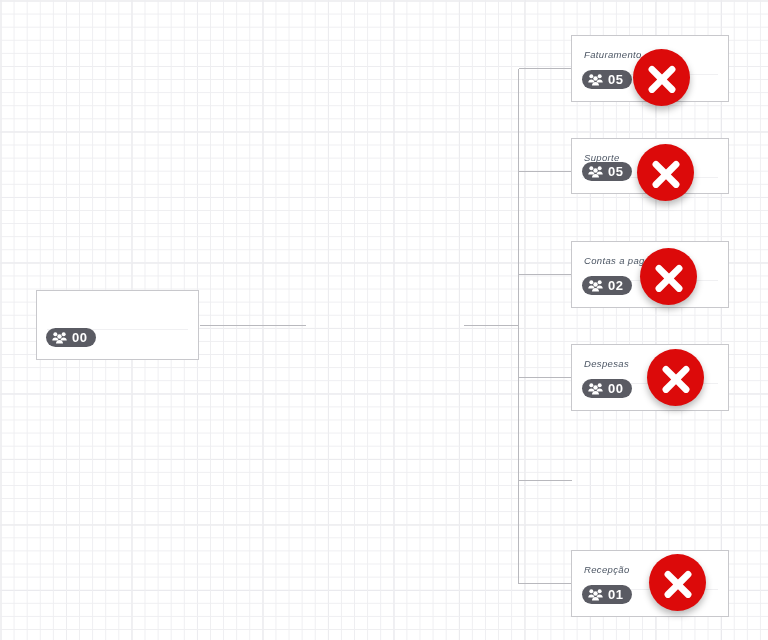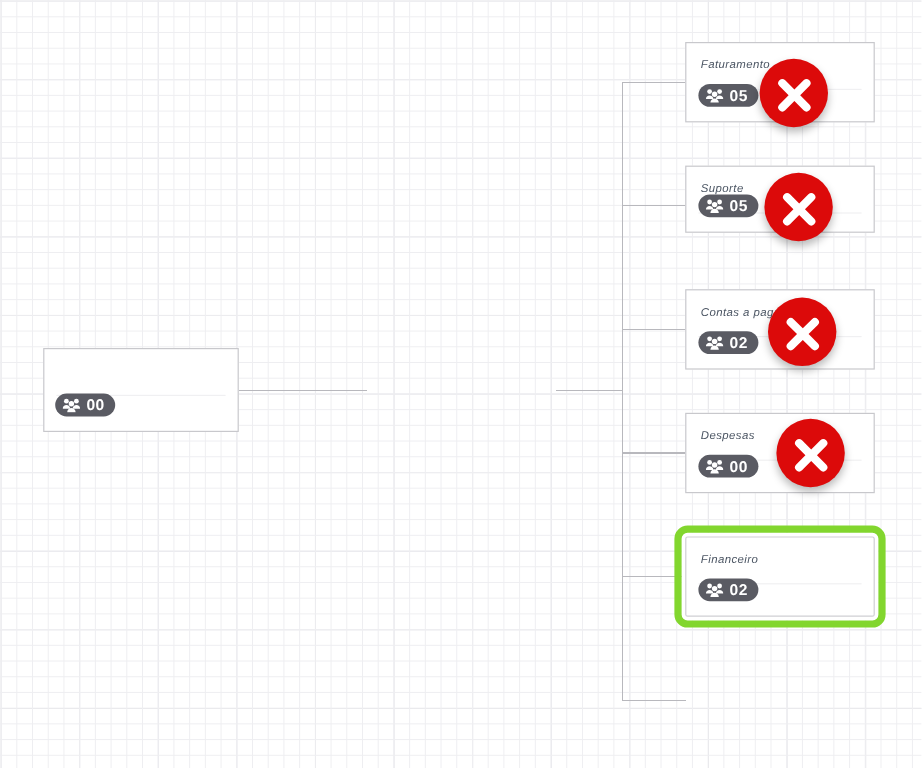--- a/index.html
+++ b/index.html
@@ -236,32 +236,37 @@
       </span>
       <span class="badge-count">00</span>
     </div>
     <div class="status-x" style="left:75px; top:4px;">
       <svg viewBox="0 0 24 24" xmlns="http://www.w3.org/2000/svg">
         <path d="M6.6 4.2 12 9.6l5.4-5.4a2.4 2.4 0 0 1 3.4 3.4L15.4 13l5.4 5.4a2.4 2.4 0 0 1-3.4 3.4L12 16.4l-5.4 5.4a2.4 2.4 0 0 1-3.4-3.4L8.6 13 3.2 7.6a2.4 2.4 0 0 1 3.4-3.4z" fill="#ffffff"></path>
       </svg>
     </div>
   </div>
 
-  <div class="node selected" style="left:571px; top:447px; width:158px; height:67px;">
-    <div class="node-title">Financeiro</div>
-    <div class="node-divider"></div>
-    <div class="node-badge">
-      <span class="badge-icon">
-        <svg viewBox="0 0 18 15" xmlns="http://www.w3.org/2000/svg">
-          <circle cx="4" cy="4" r="2.4" fill="#ffffff"></circle>
-          <path d="M0.3 11.5c0-2.2 1.7-3.6 3.7-3.6s3.7 1.4 3.7 3.6z" fill="#ffffff"></path>
-          <circle cx="14" cy="4" r="2.4" fill="#ffffff"></circle>
-          <path d="M10.3 11.5c0-2.2 1.7-3.6 3.7-3.6s3.7 1.4 3.7 3.6z" fill="#ffffff"></path>
-          <circle cx="9" cy="6.6" r="2.7" fill="#ffffff"></circle>
-          <path d="M4.8 15c0-2.5 1.9-4.2 4.2-4.2s4.2 1.7 4.2 4.2z" fill="#ffffff"></path>
-        </svg>
-      </span>
-      <span class="badge-count">02</span>
-    </div>
-  </div>
-
+
+  <div class="node" style="left:571px; top:550px; width:158px; height:67px;">
+    <div class="node-title">Recepção</div>
+    <div class="node-divider"></div>
+    <div class="node-badge">
+      <span class="badge-icon">
+        <svg viewBox="0 0 18 15" xmlns="http://www.w3.org/2000/svg">
+          <circle cx="4" cy="4" r="2.4" fill="#ffffff"></circle>
+          <path d="M0.3 11.5c0-2.2 1.7-3.6 3.7-3.6s3.7 1.4 3.7 3.6z" fill="#ffffff"></path>
+          <circle cx="14" cy="4" r="2.4" fill="#ffffff"></circle>
+          <path d="M10.3 11.5c0-2.2 1.7-3.6 3.7-3.6s3.7 1.4 3.7 3.6z" fill="#ffffff"></path>
+          <circle cx="9" cy="6.6" r="2.7" fill="#ffffff"></circle>
+          <path d="M4.8 15c0-2.5 1.9-4.2 4.2-4.2s4.2 1.7 4.2 4.2z" fill="#ffffff"></path>
+        </svg>
+      </span>
+      <span class="badge-count">01</span>
+    </div>
+    <div class="status-x" style="left:77px; top:3px;">
+      <svg viewBox="0 0 24 24" xmlns="http://www.w3.org/2000/svg">
+        <path d="M6.6 4.2 12 9.6l5.4-5.4a2.4 2.4 0 0 1 3.4 3.4L15.4 13l5.4 5.4a2.4 2.4 0 0 1-3.4 3.4L12 16.4l-5.4 5.4a2.4 2.4 0 0 1-3.4-3.4L8.6 13 3.2 7.6a2.4 2.4 0 0 1 3.4-3.4z" fill="#ffffff"></path>
+      </svg>
+    </div>
+  </div>
 
 </div>
 
 </body></html>

